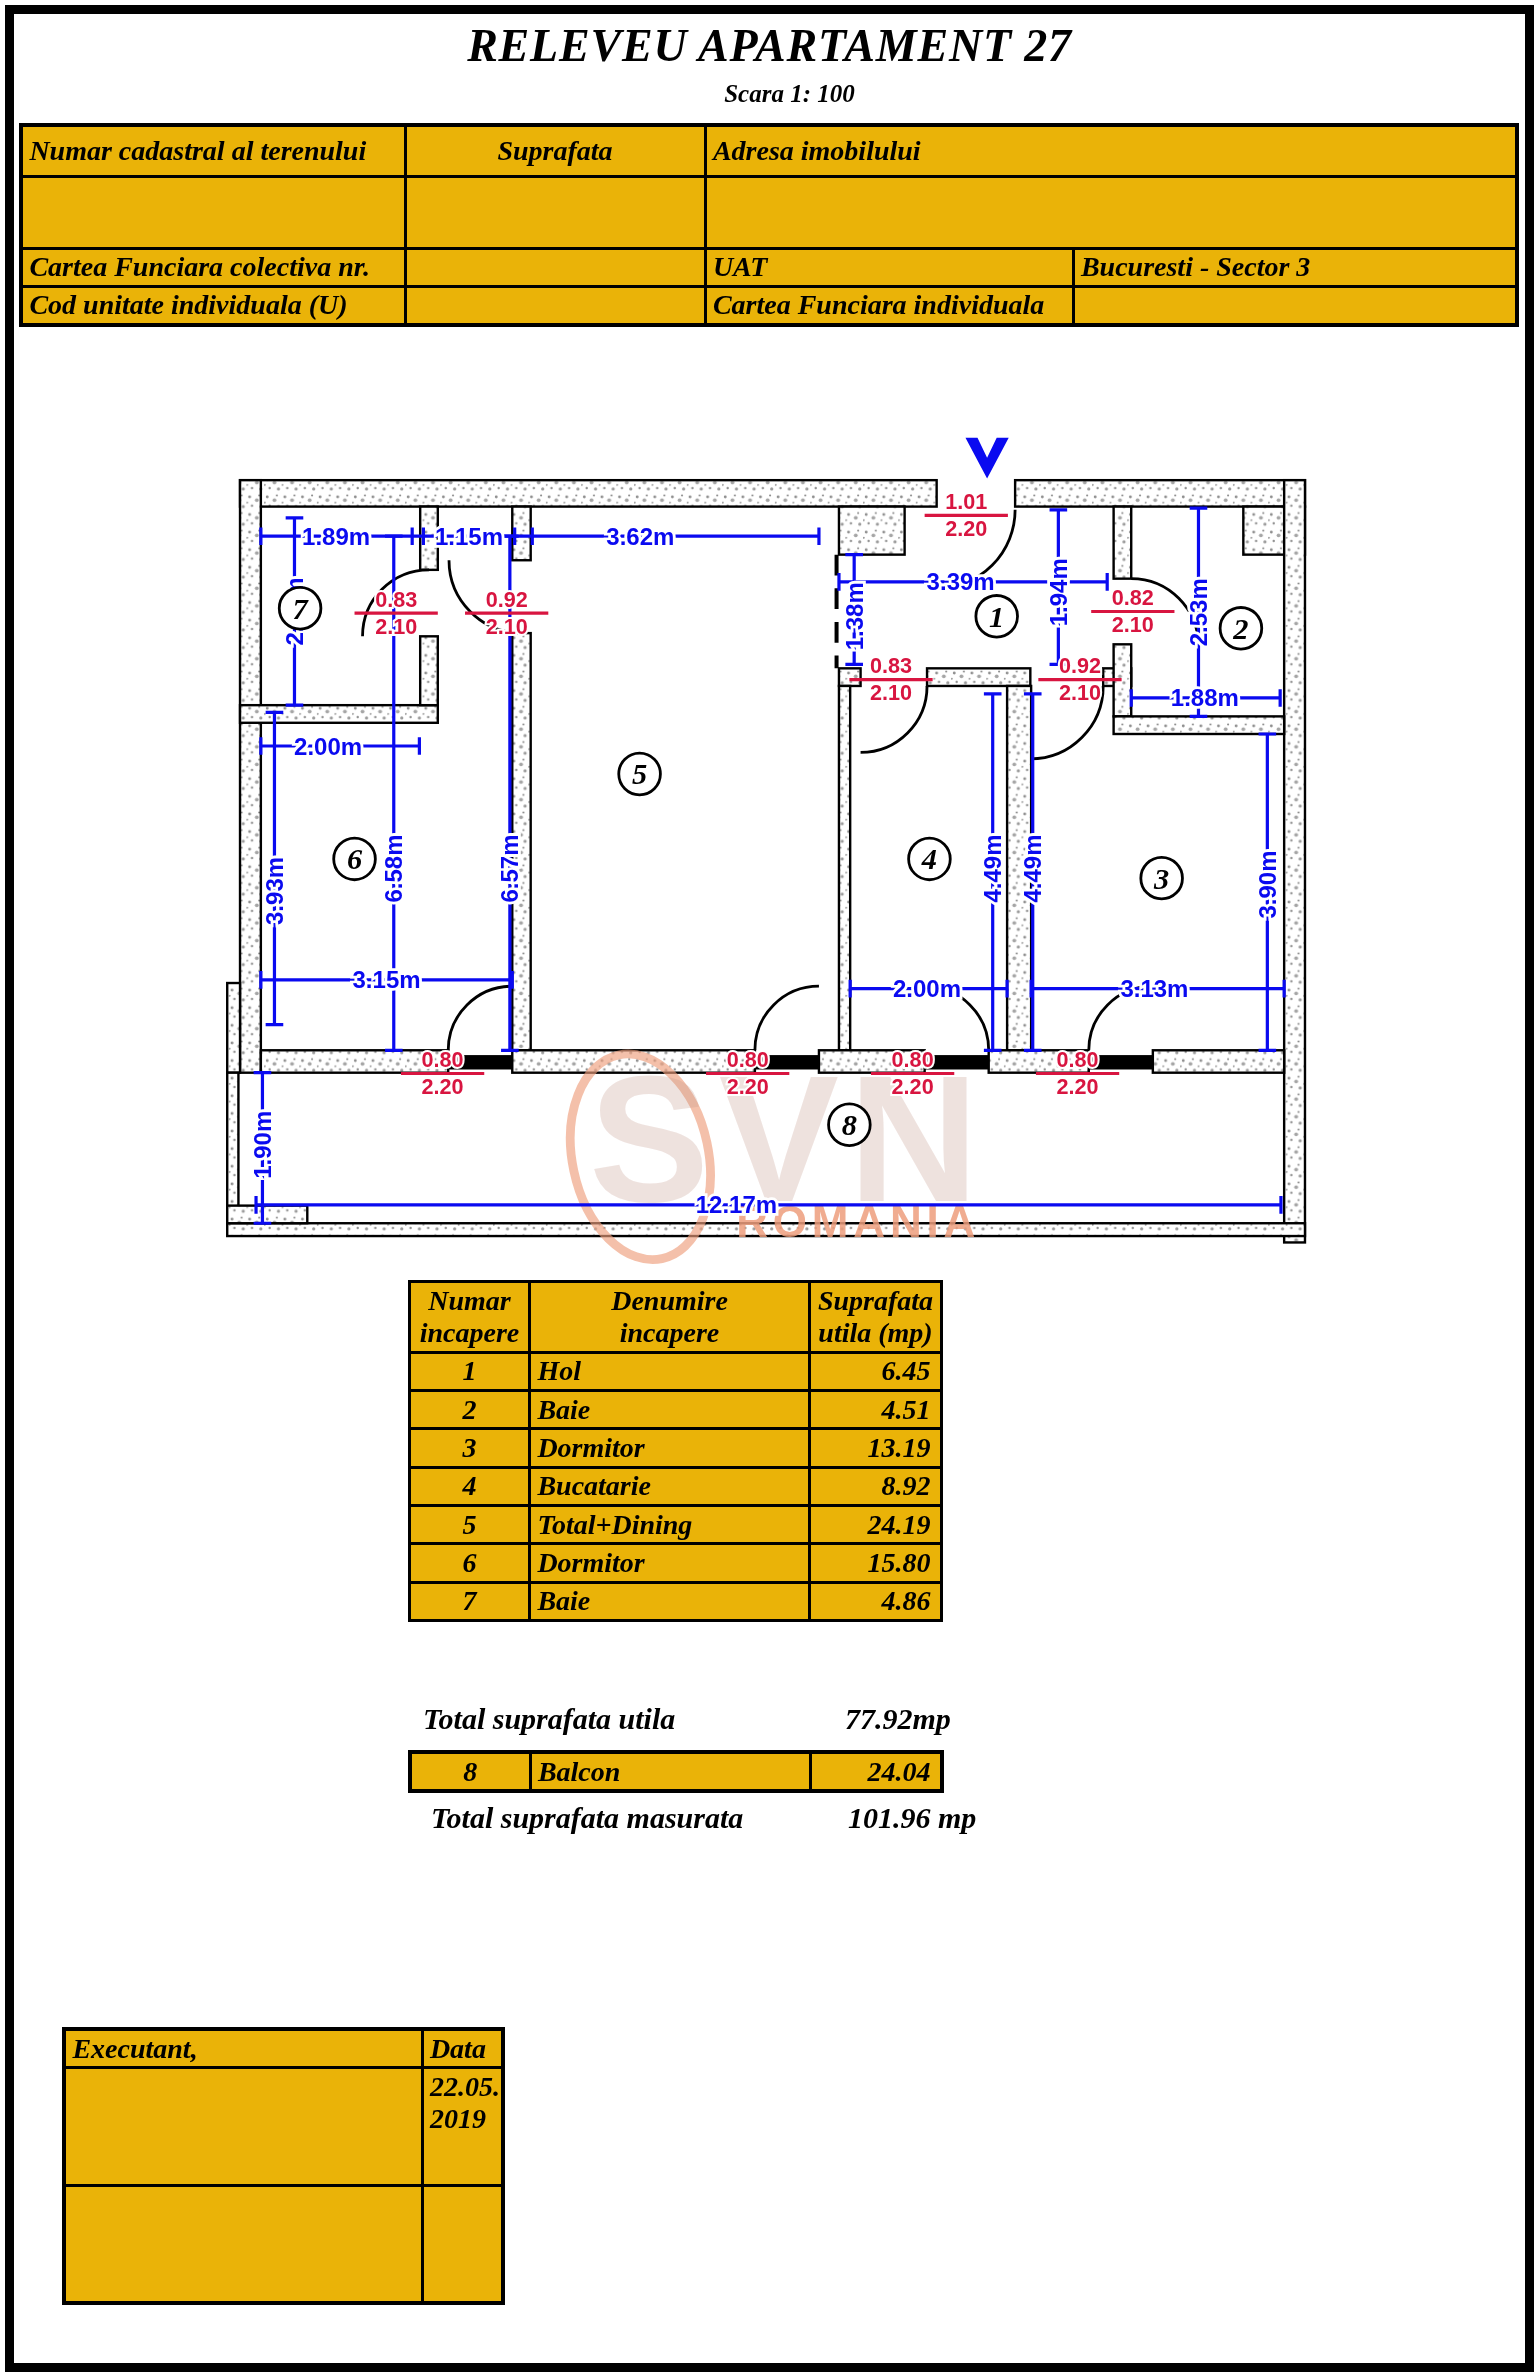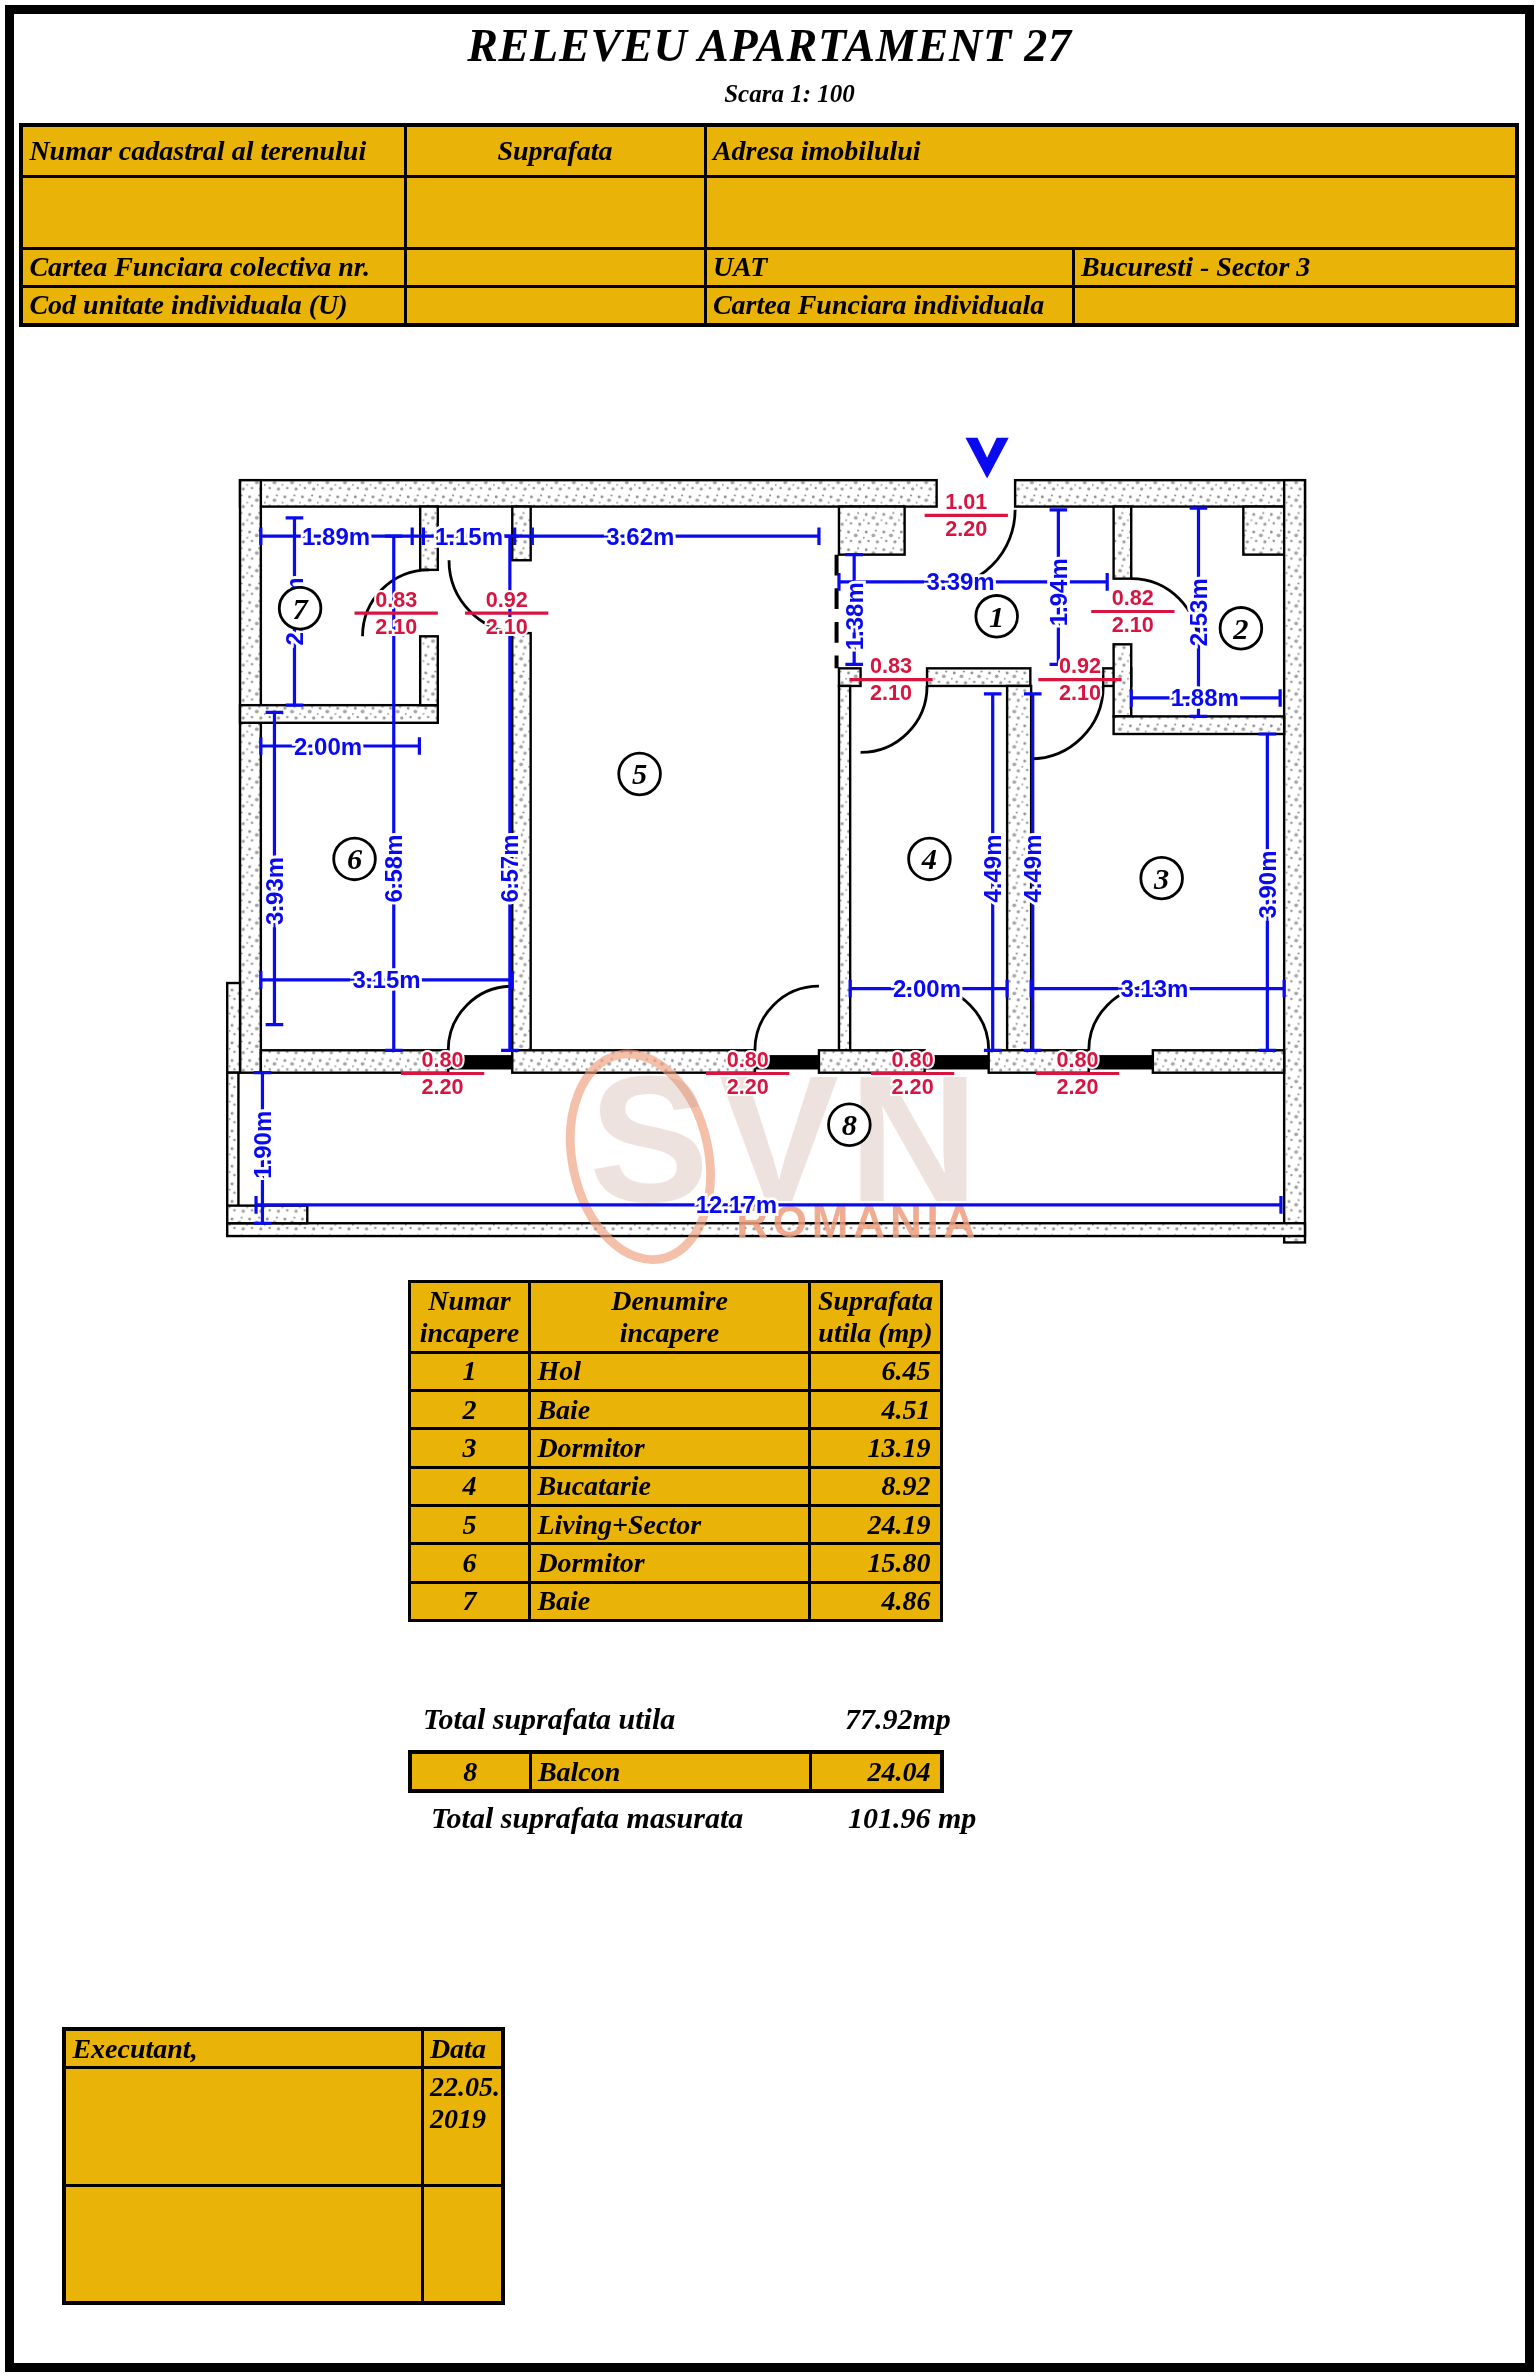--- a/index.html
+++ b/index.html
@@ -327,21 +327,21 @@
       <td>Dormitor</td>
       <td class="r">13.19</td>
     </tr>
     <tr style="height:34px">
       <td class="c">4</td>
       <td>Bucatarie</td>
       <td class="r">8.92</td>
     </tr>
     <tr style="height:34px">
       <td class="c">5</td>
-      <td>Living+Sector</td>
+      <td>Total+Dining</td>
       <td class="r">24.19</td>
     </tr>
     <tr style="height:34px">
       <td class="c">6</td>
       <td>Dormitor</td>
       <td class="r">15.80</td>
     </tr>
     <tr style="height:34px">
       <td class="c">7</td>
       <td>Baie</td>

